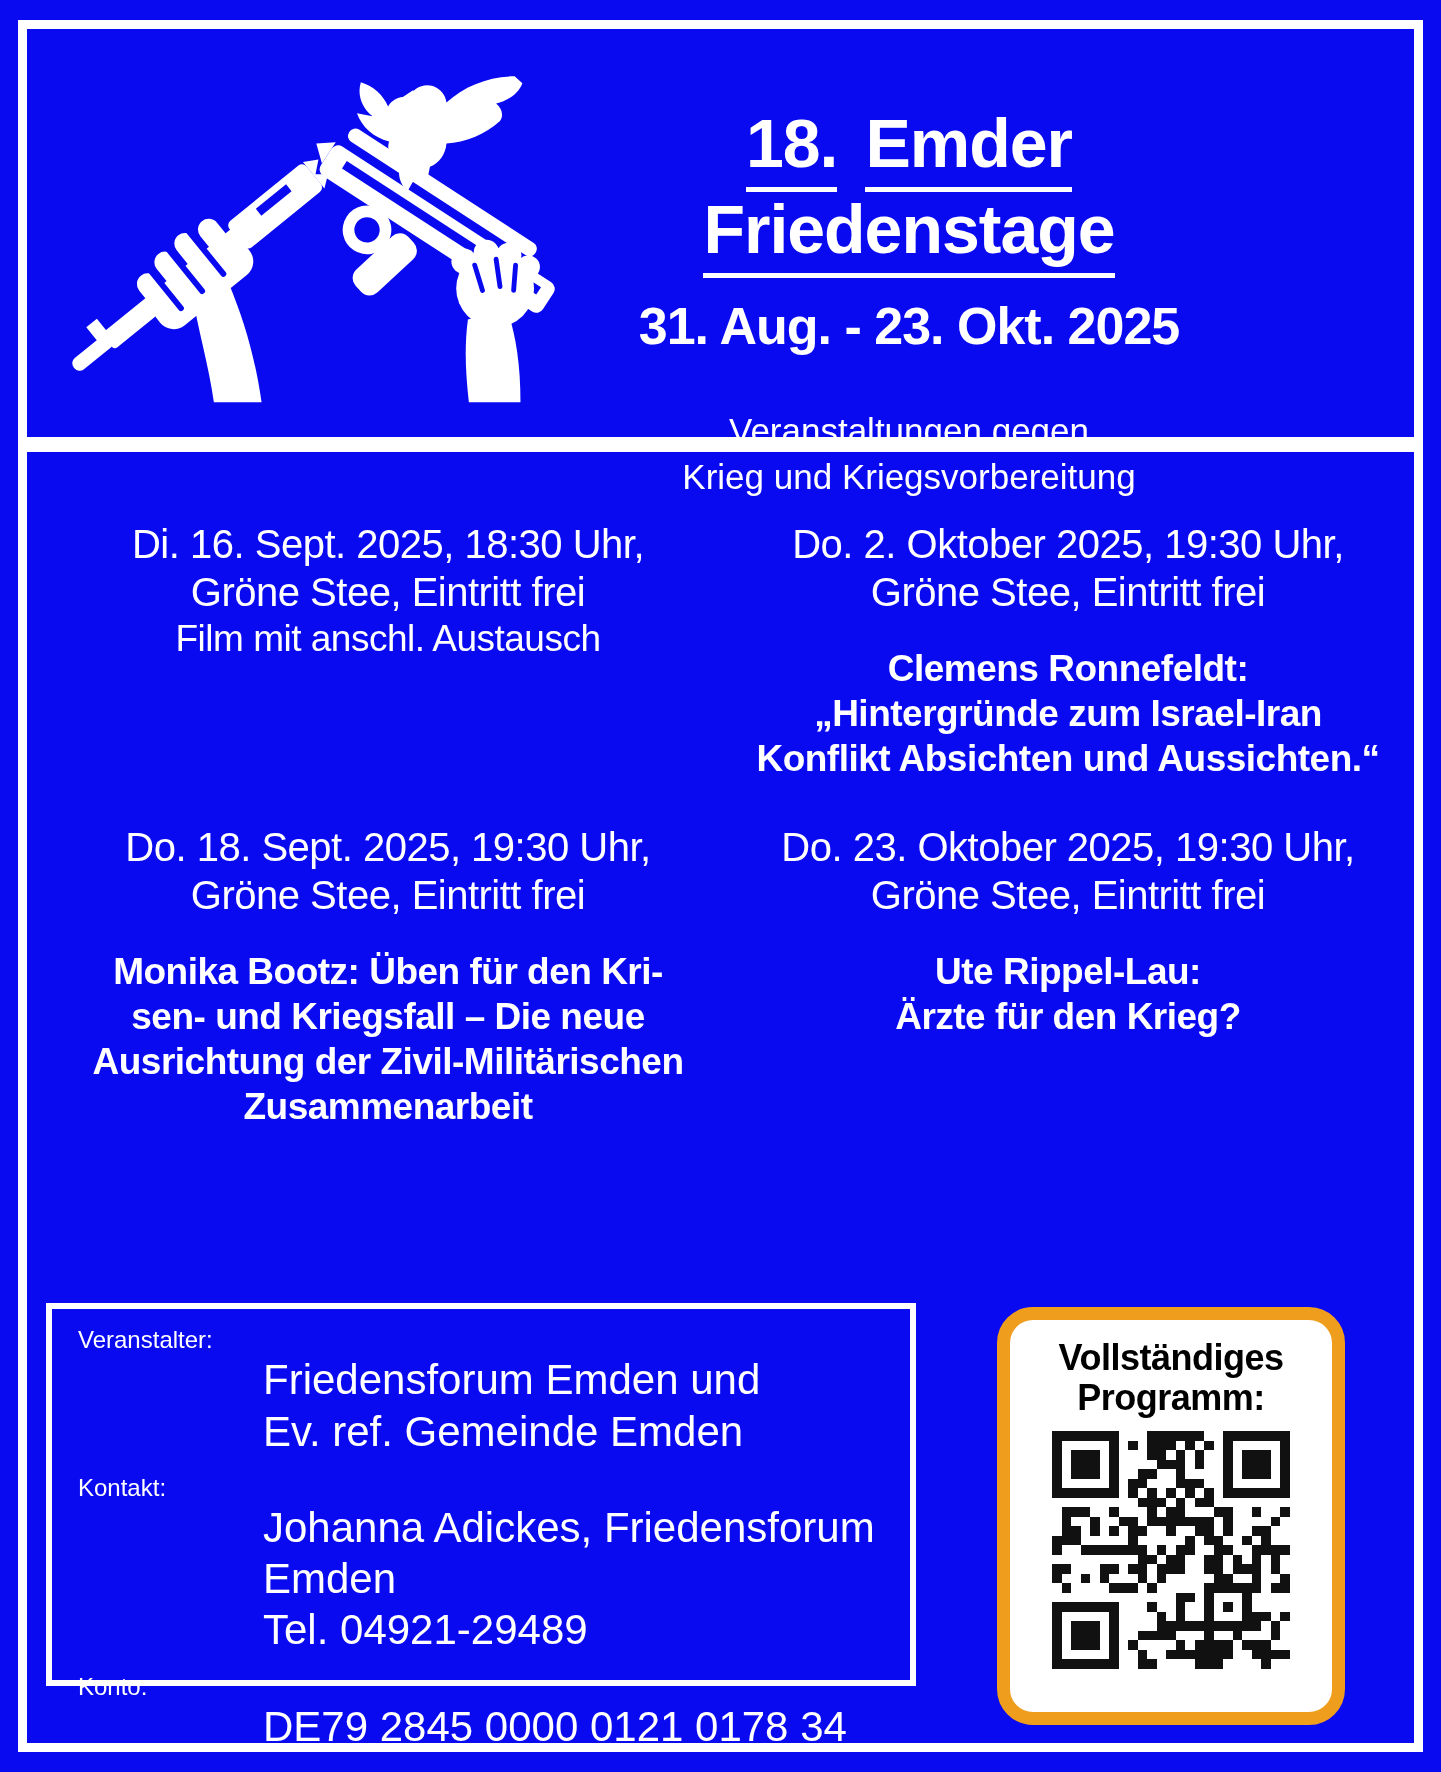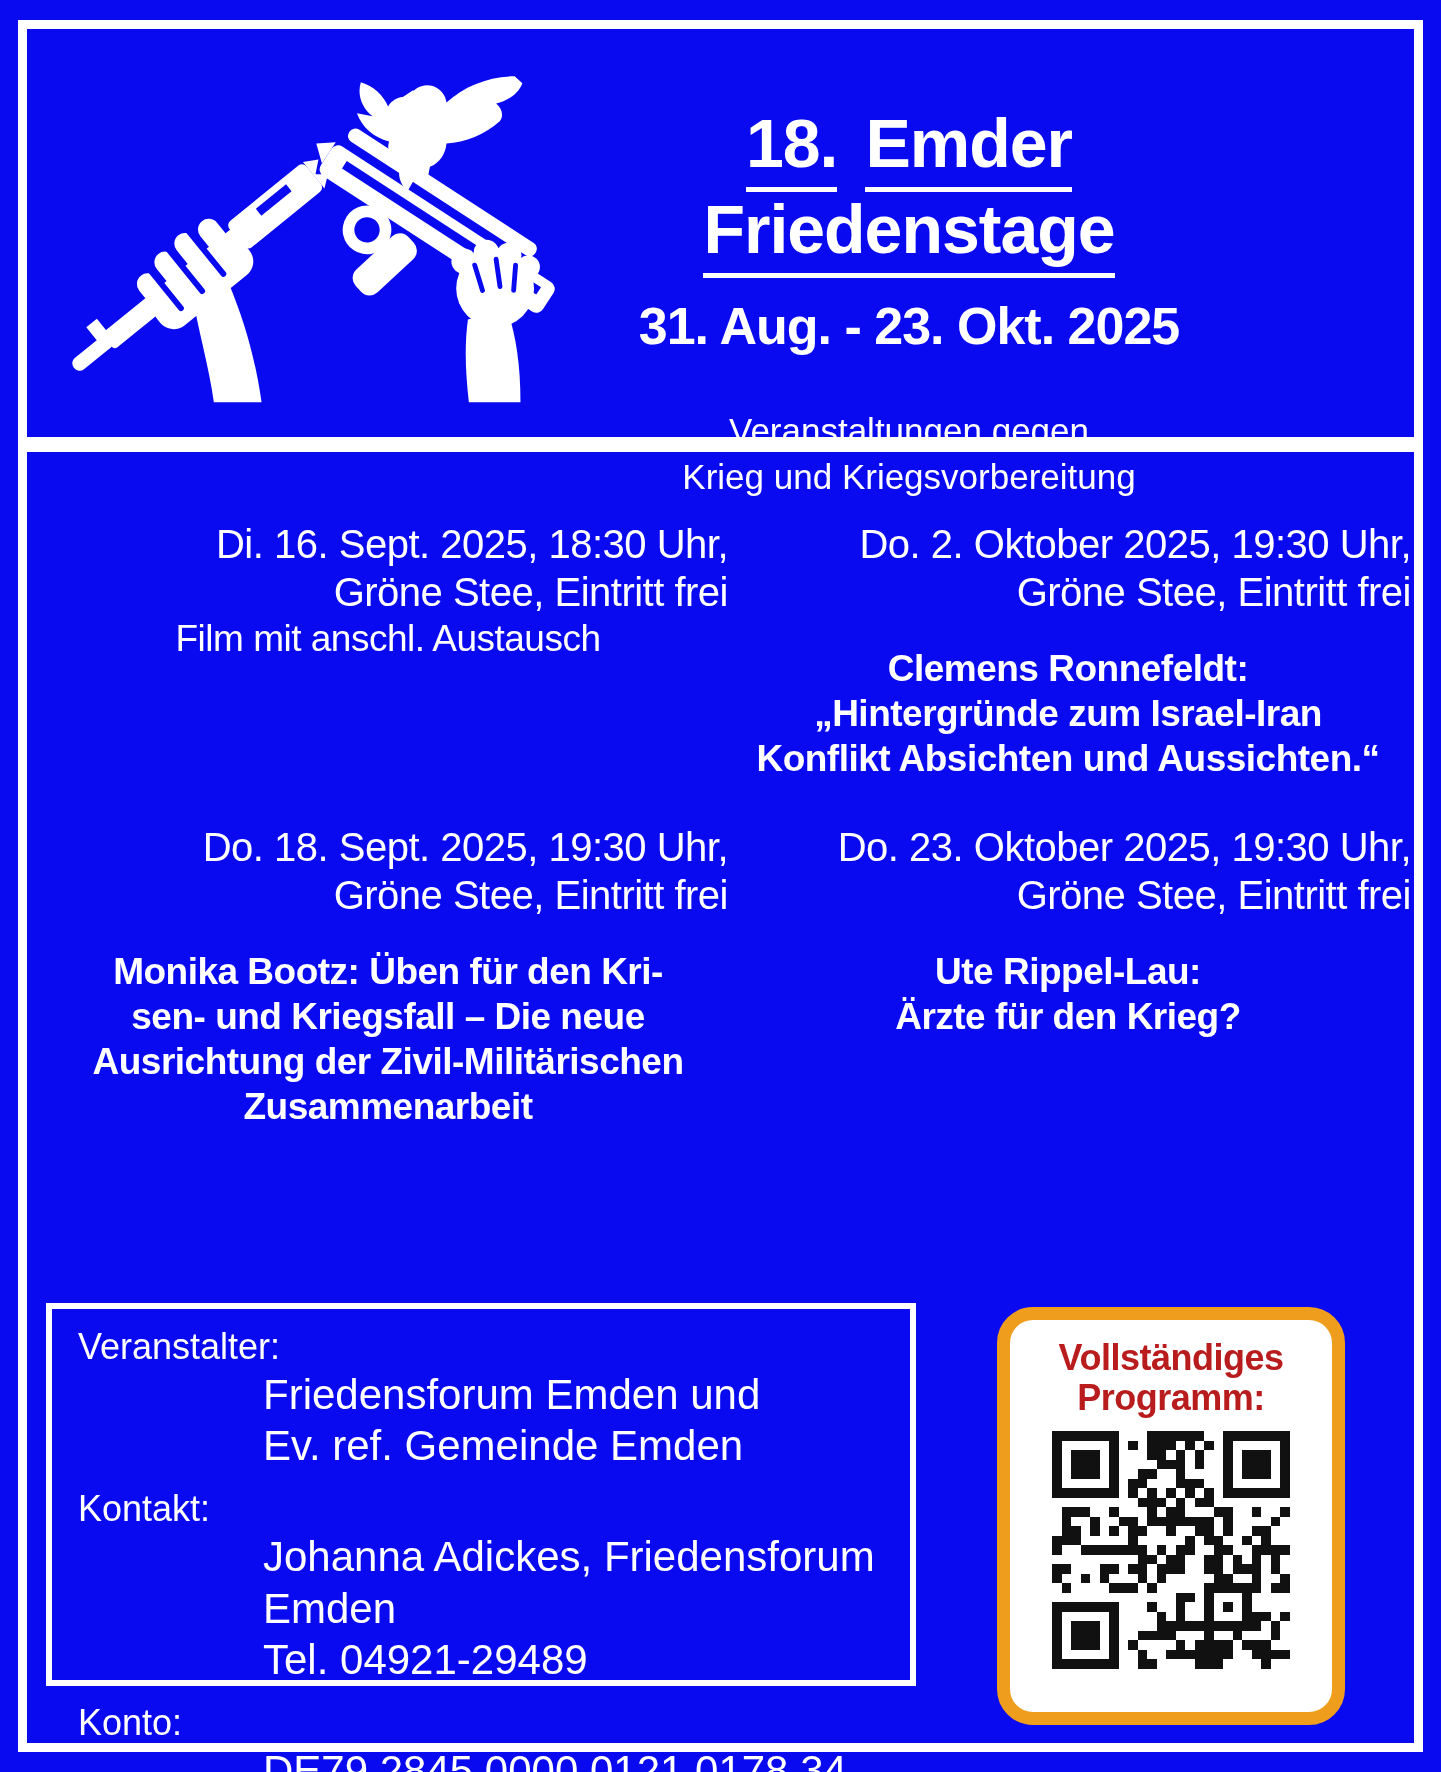--- a/index.html
+++ b/index.html
@@ -21,36 +21,36 @@
   .title{font-weight:bold;font-size:68px;letter-spacing:-1px;line-height:1.1;margin-top:44px;}
   .title span{display:inline-block;border-bottom:5px solid #fff;padding-bottom:6px;margin:0 5px;}
   .daterange{font-weight:bold;font-size:52px;letter-spacing:-1px;margin-top:18px;}
   .subtitle{font-weight:normal;font-size:35px;margin-top:52px;line-height:1.32;white-space:pre-line;}
 
   .event{position:absolute;}
   .ev0,.ev2{left:48px;width:680px;}
   .ev1,.ev3{left:725px;width:686px;}
   .ev0,.ev1{top:520px;}
   .ev2,.ev3{top:823px;}
-  .when{font-size:40px;line-height:1.2;letter-spacing:-0.5px;white-space:pre-line;text-align:right;}
+  .when{font-size:40px;line-height:1.2;letter-spacing:-0.5px;white-space:pre-line;text-align:center;}
   .etitle{font-weight:bold;font-size:37px;line-height:1.22;letter-spacing:-0.5px;
     white-space:pre-line;text-align:center;margin-top:30px;}
   .enote{font-size:37px;line-height:1.22;letter-spacing:-0.5px;white-space:pre-line;text-align:center;}
 
   .footer-box{position:absolute;left:46px;top:1303px;width:870px;height:383px;
     border:6px solid #fff;box-sizing:border-box;padding:16px 18px 0 26px;}
-  .flabel{font-size:36px;line-height:1.22;}
+  .flabel{font-size:24px;line-height:1.22;}
   .fval{font-size:42px;line-height:1.22;margin-left:185px;white-space:pre-line;}
   .fgap{height:16px;}
 
   .qr-box{position:absolute;left:997px;top:1307px;width:348px;height:418px;box-sizing:border-box;
     background:#fff;border:13px solid var(--orange,#ee9d1c);border-radius:36px;
     text-align:center;color:#111;}
   .qr-title{font-weight:bold;font-size:36px;line-height:1.12;margin-top:18px;
-    white-space:pre-line;color:#b91c1c;letter-spacing:-0.5px;}
+    white-space:pre-line;color:#000000;letter-spacing:-0.5px;}
   .qr{width:238px;height:238px;margin-top:12px;}
 </style>
 </head>
 <body>
 
 <div class="frame"></div>
 <div class="divider"></div>
 
 <svg class="illu" viewBox="0 0 560 385">
   <g fill="#ffffff">

